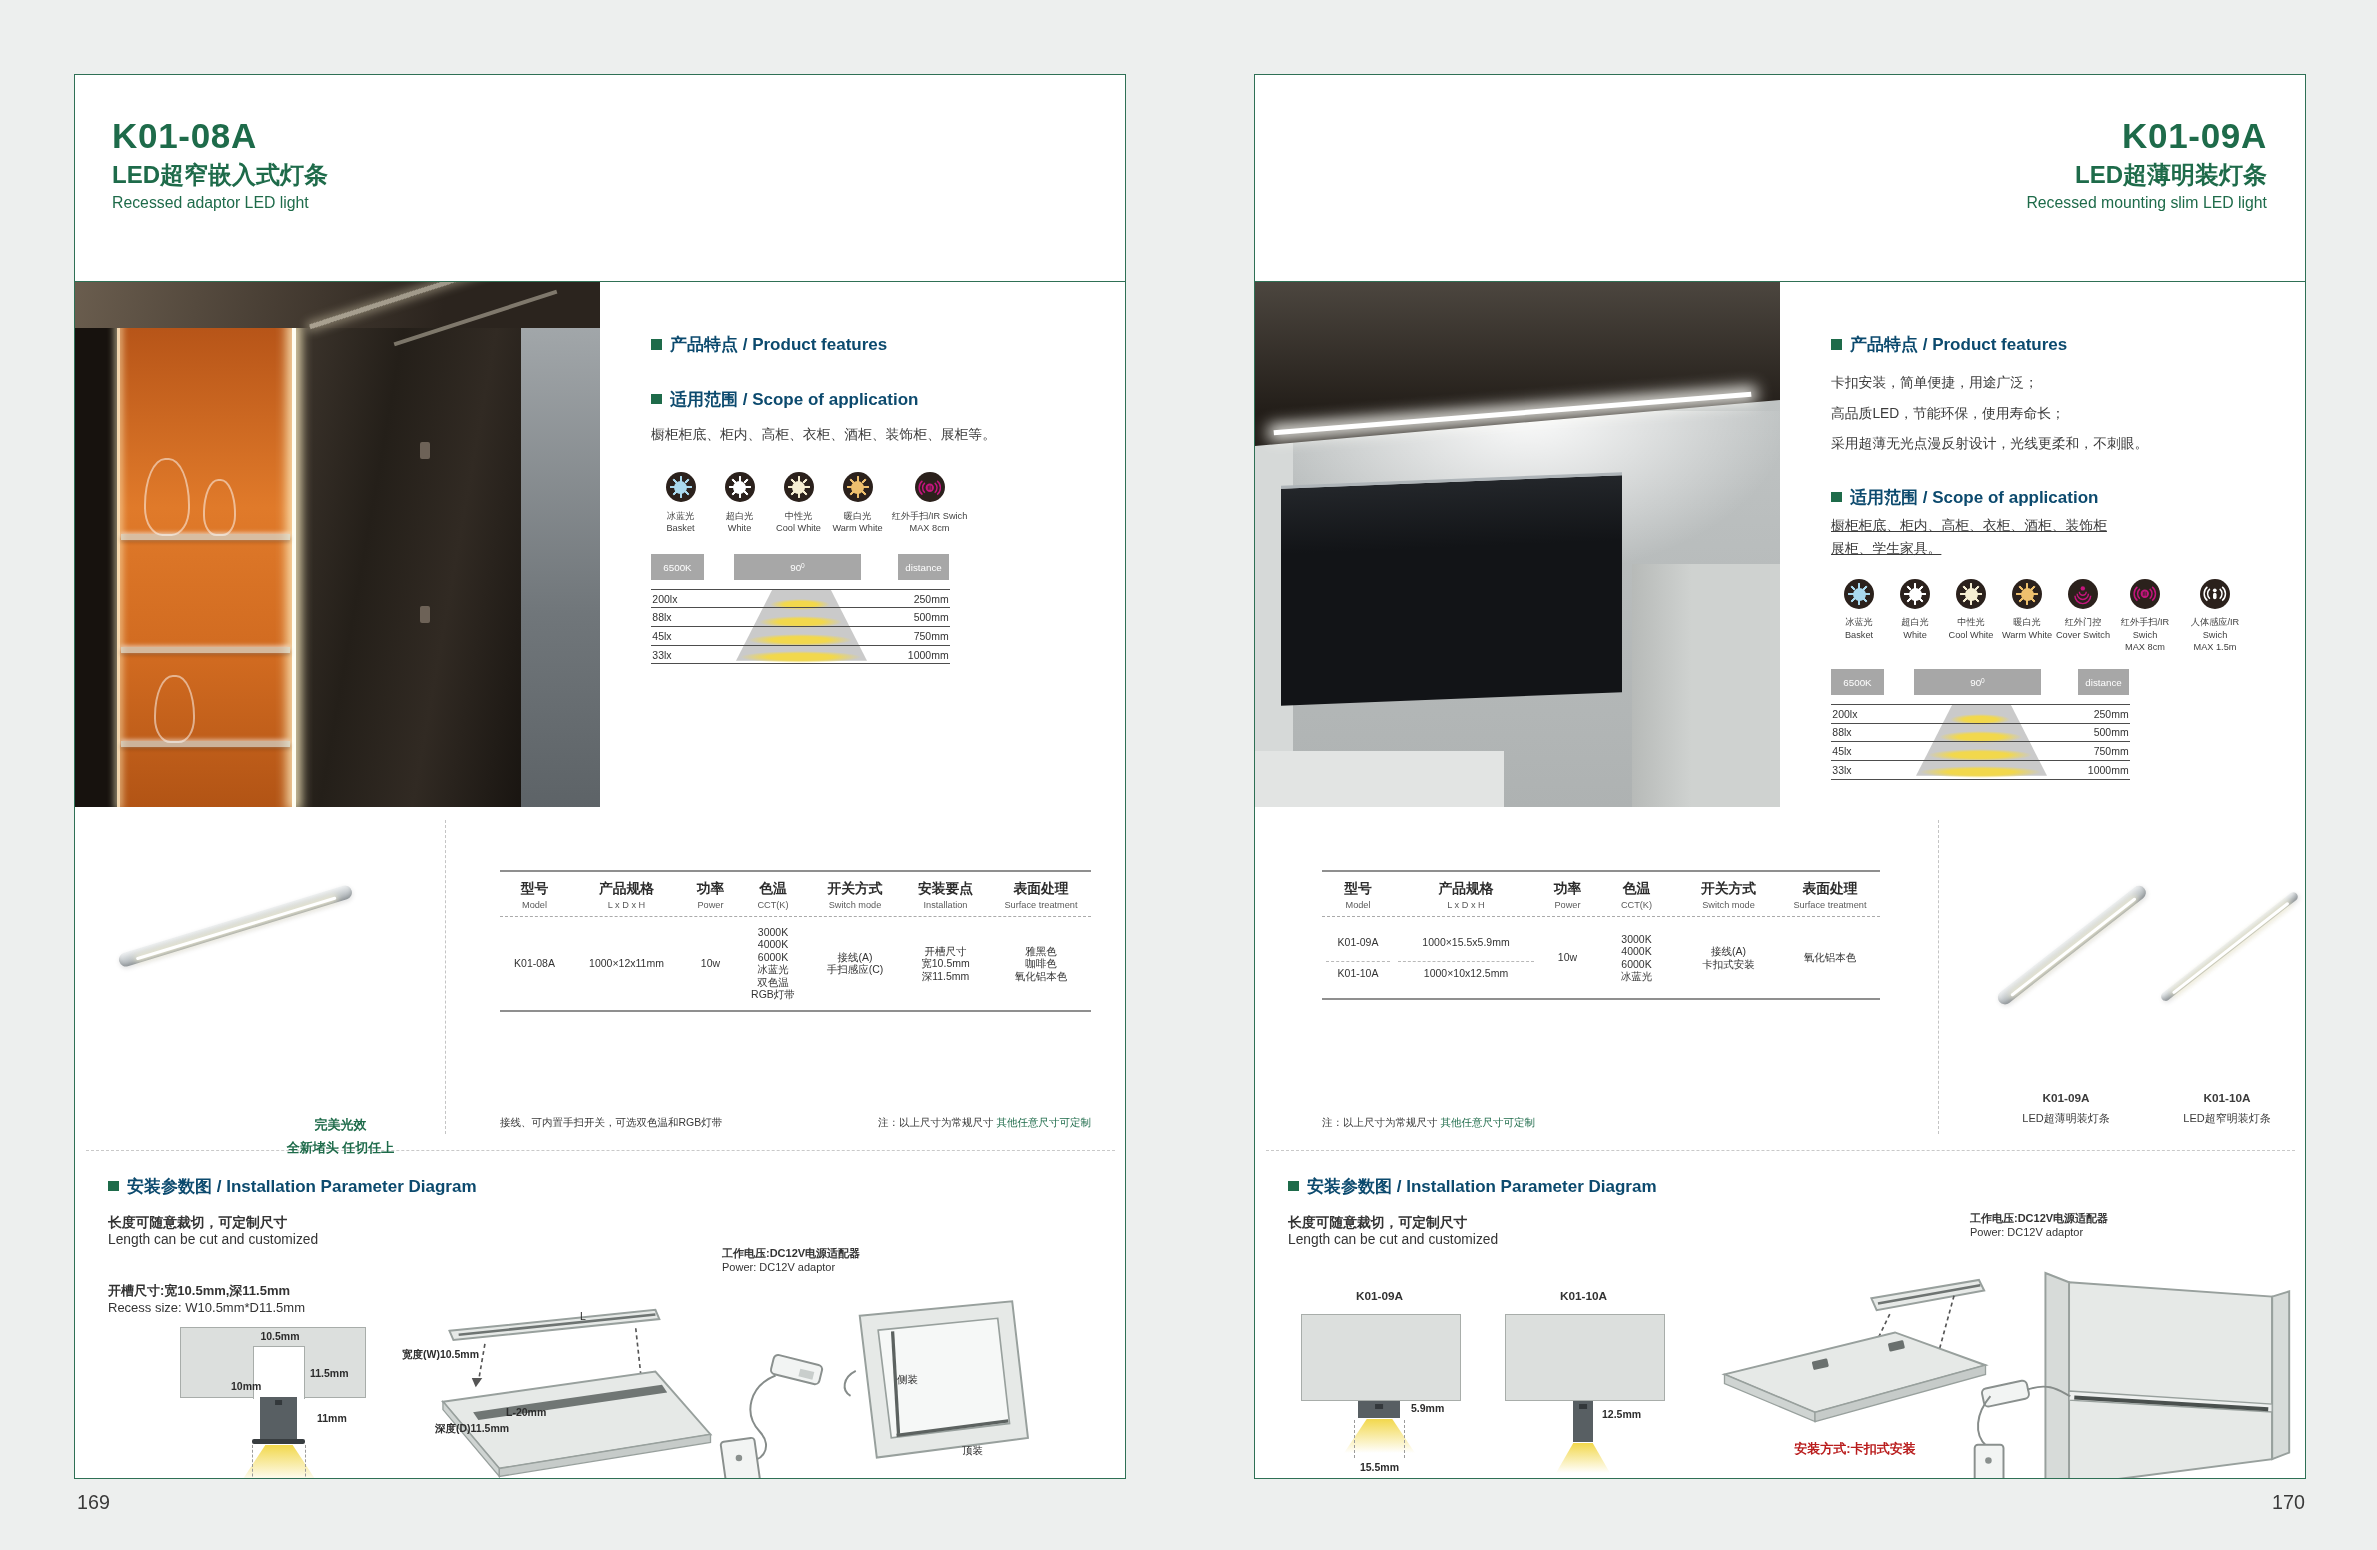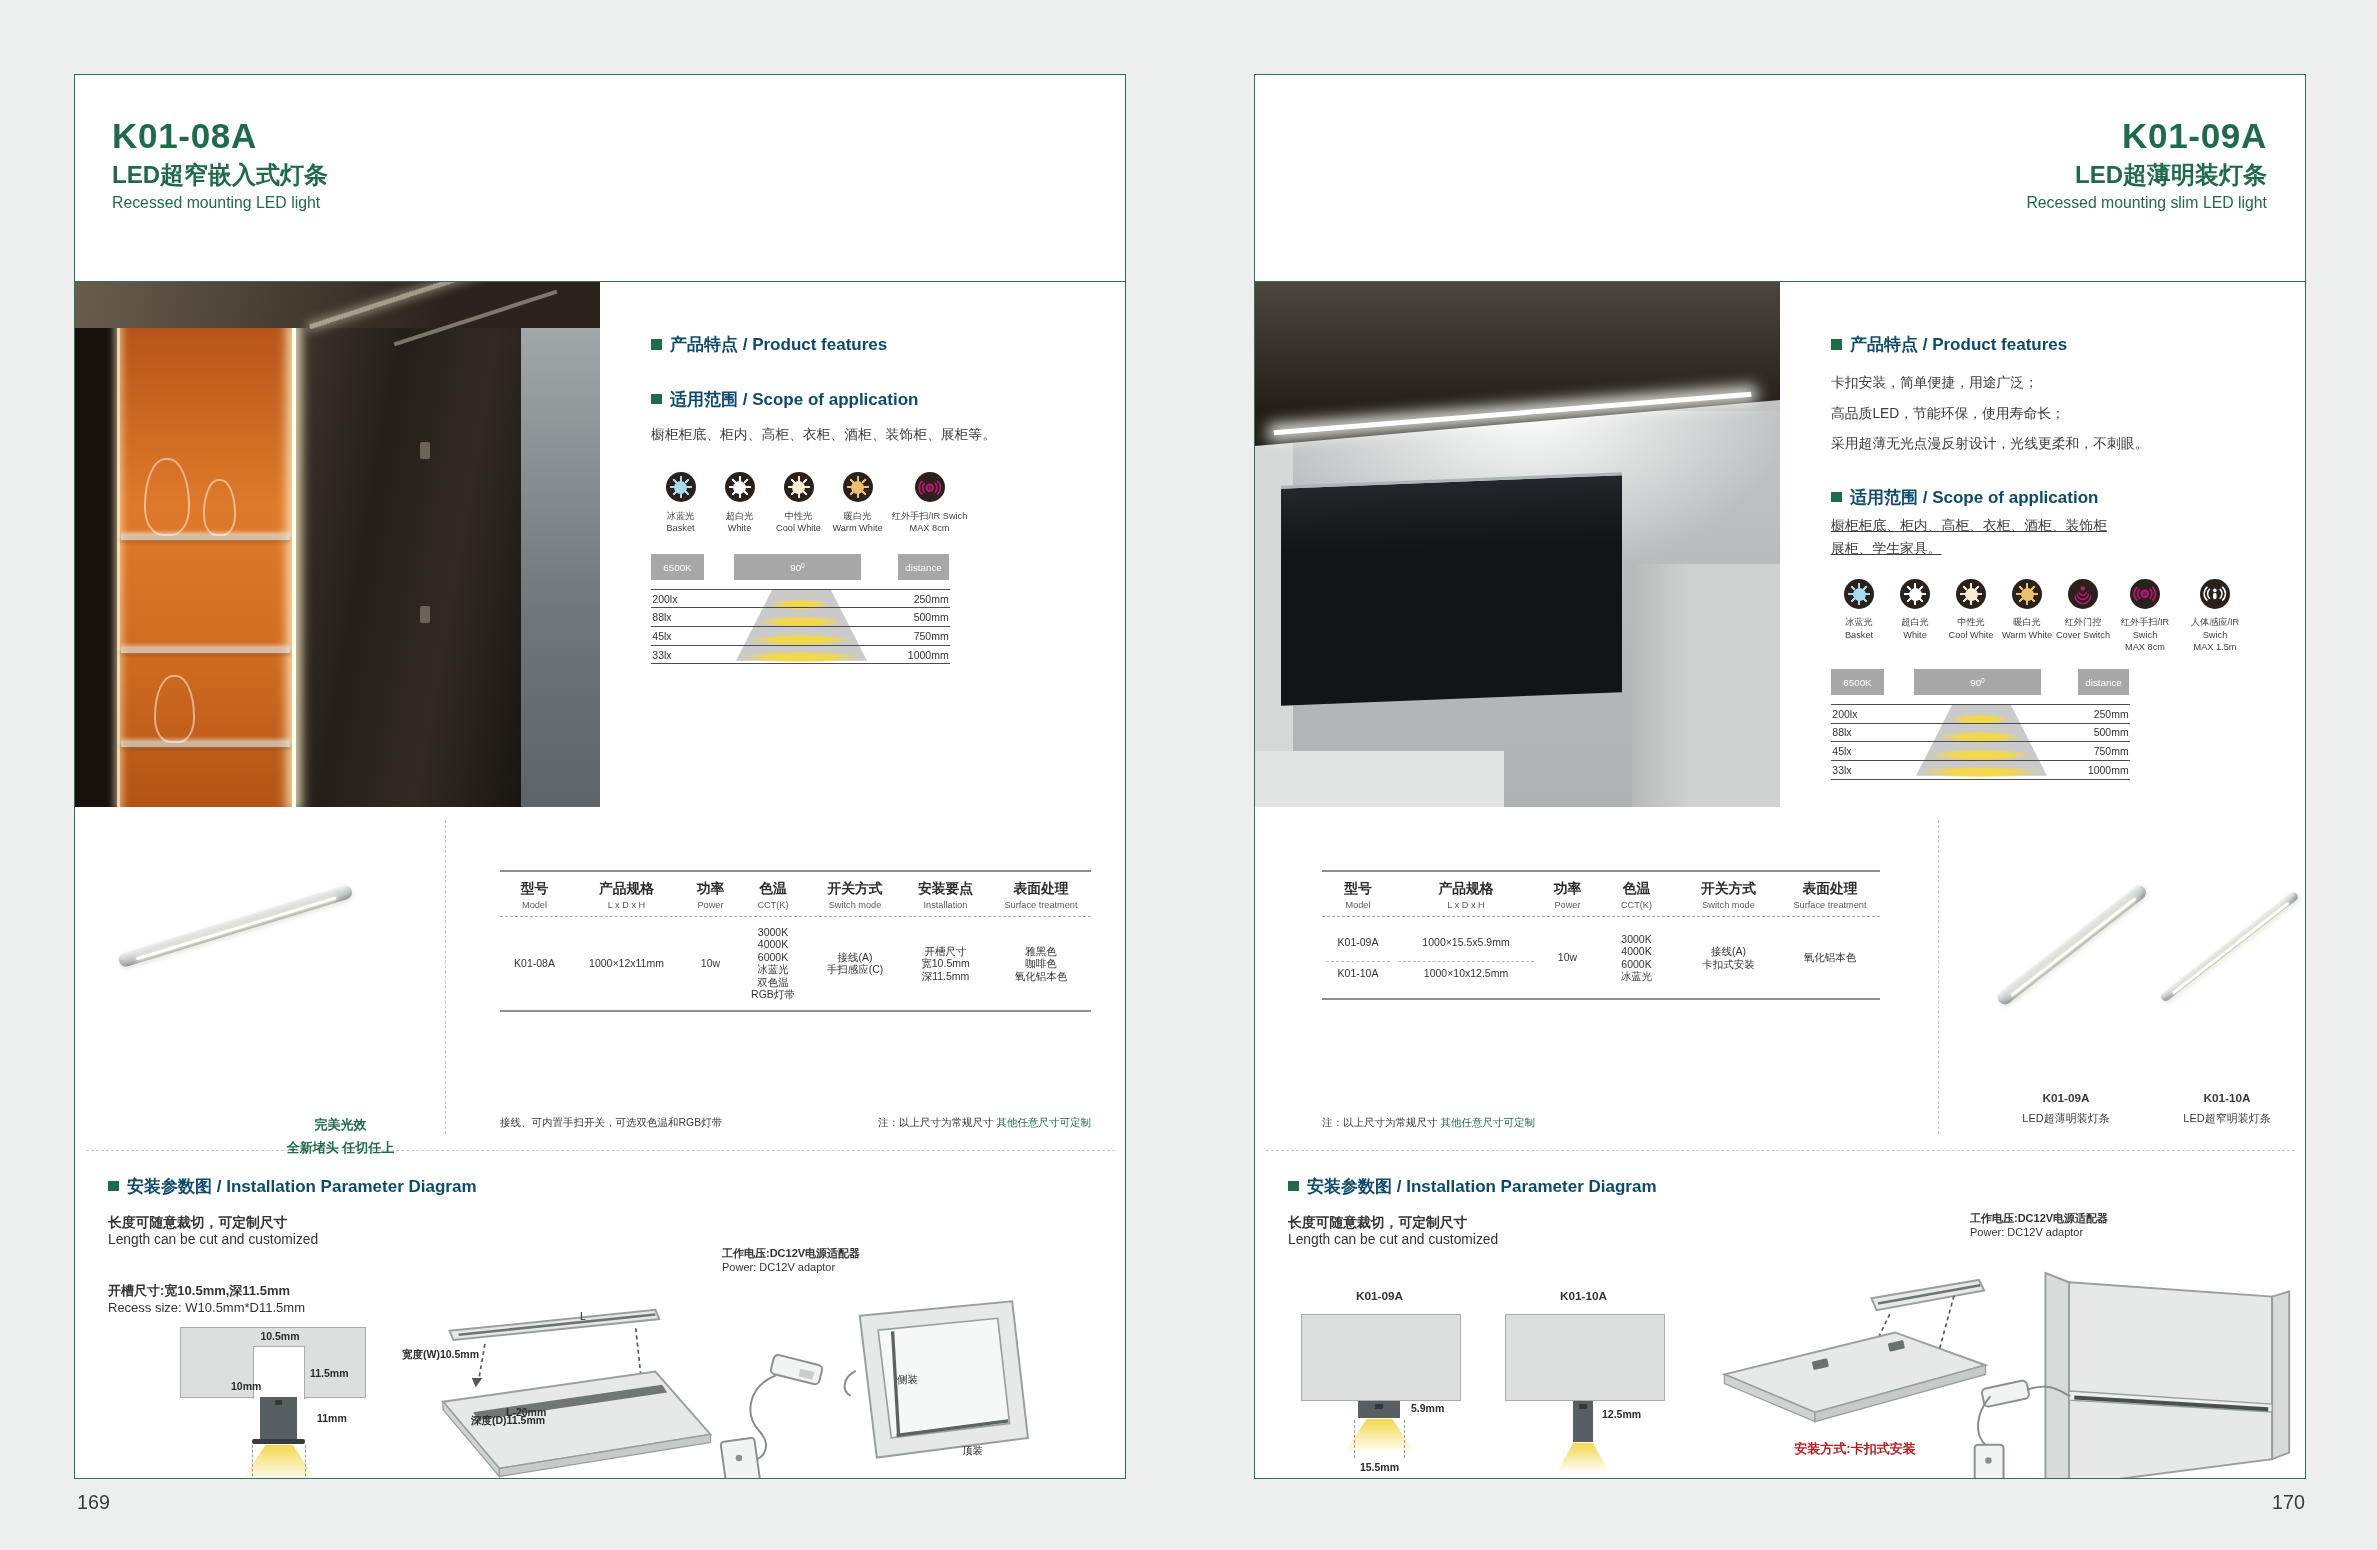--- a/index.html
+++ b/index.html
@@ -129,21 +129,21 @@
   .ph2-counter{position:absolute;bottom:0;left:0;width:249px;height:56px;background:#e2e4e3;}
 </style>
 </head>
 <body>
 
 <div class="page" id="pageL">
 
   <div class="hdr left">
     <div class="model">K01-08A</div>
     <div class="tcn">LED超窄嵌入式灯条</div>
-    <div class="ten">Recessed mounting LED light</div>
+    <div class="ten">Recessed adaptor LED light</div>
   </div>
 
   <div class="hero">
     <div class="photo">
       <div class="ph-orange"></div>
       <div class="ph-lframe"></div>
       <div class="ph-door">
         <div class="ph-hinge" style="top:118px;"></div>
         <div class="ph-hinge" style="top:282px;"></div>
       </div>
@@ -380,21 +380,21 @@
       <line x1="300" y1="38" x2="310" y2="130" stroke="#555" stroke-width="2.5" stroke-dasharray="6 5"></line>
       <polygon points="312,138 318,122 302,124" fill="#555"></polygon>
       <polygon class="ln" points="6,150 330,104 414,200 92,252"></polygon>
       <polygon points="6,150 92,252 92,264 6,162" fill="#cfd4d2" stroke="#98a09d" stroke-width="2"></polygon>
       <polygon points="92,252 414,200 414,212 92,264" fill="#c6cbc9" stroke="#98a09d" stroke-width="2"></polygon>
       <polygon points="52,166 340,124 348,136 60,178" fill="#707674"></polygon>
     </svg>
     <div class="dim" style="left:505px;top:159px;font-weight:400;">L</div>
     <div class="dim" style="left:431px;top:255px;">L-20mm</div>
     <div class="dim" style="left:327px;top:197px;">宽度(W)10.5mm</div>
-    <div class="dim" style="left:360px;top:263px;margin-left:36px;">深度(D)11.5mm</div>
+    <div class="dim" style="left:360px;top:271px;">深度(D)11.5mm</div>
 
     <div class="itext" style="left:647px;top:95px;font-size:11px;">
       <b>工作电压:DC12V电源适配器</b><span>Power: DC12V adaptor</span>
     </div>
     <svg style="position:absolute;left:640px;top:197px;" width="112" height="144" viewBox="0 0 170 220">
       <rect x="86" y="18" width="76" height="30" rx="7" transform="rotate(14 124 33)" fill="#f2f4f3" stroke="#8a908e" stroke-width="3"></rect>
       <rect x="128" y="34" width="22" height="12" transform="rotate(14 139 40)" fill="#c9cecc"></rect>
       <path class="wire" d="M92,42 C52,58 42,100 68,128 C90,152 70,178 44,172"></path>
       <rect x="12" y="140" width="52" height="66" rx="5" fill="#f2f4f3" stroke="#8a908e" stroke-width="3" transform="rotate(-8 38 173)"></rect>
       <circle cx="36" cy="168" r="5" fill="#8a908e"></circle>

